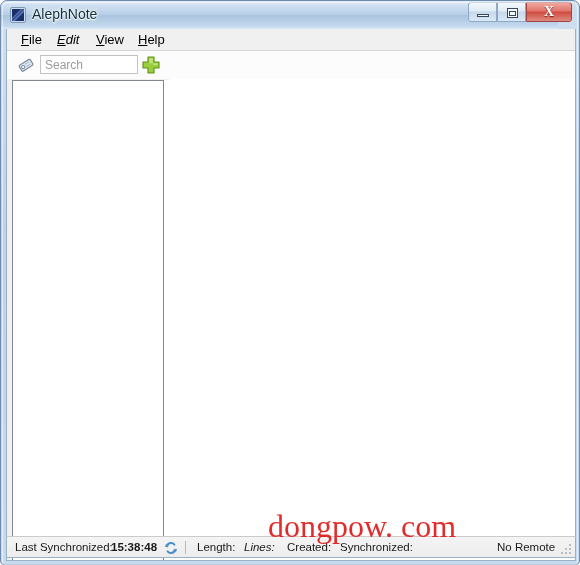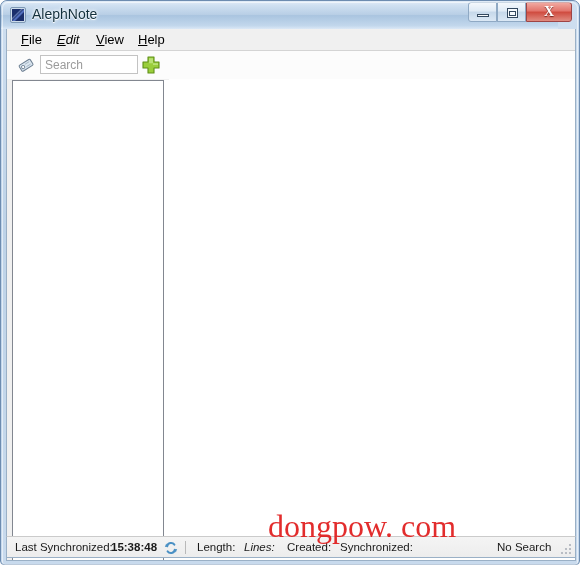--- a/index.html
+++ b/index.html
@@ -389,21 +389,21 @@
     <span class="status-sep" id="sep-1"></span>
 
     <span class="status-text" id="status-length">Length:</span>
 
     <span class="status-text" id="status-lines">Lines:</span>
 
     <span class="status-text" id="status-created">Created:</span>
 
     <span class="status-text" id="status-synchronized">Synchronized:</span>
 
-    <span class="status-text" id="status-noremote">No Search</span>
+    <span class="status-text" id="status-noremote">No Remote</span>
 
     <span id="resize-grip">
       <svg width="13" height="13" viewBox="0 0 13 13">
         <g fill="#b9bdc4">
           <rect x="9" y="1" width="2" height="2"></rect>
           <rect x="5" y="5" width="2" height="2"></rect>
           <rect x="9" y="5" width="2" height="2"></rect>
           <rect x="1" y="9" width="2" height="2"></rect>
           <rect x="5" y="9" width="2" height="2"></rect>
           <rect x="9" y="9" width="2" height="2"></rect>

